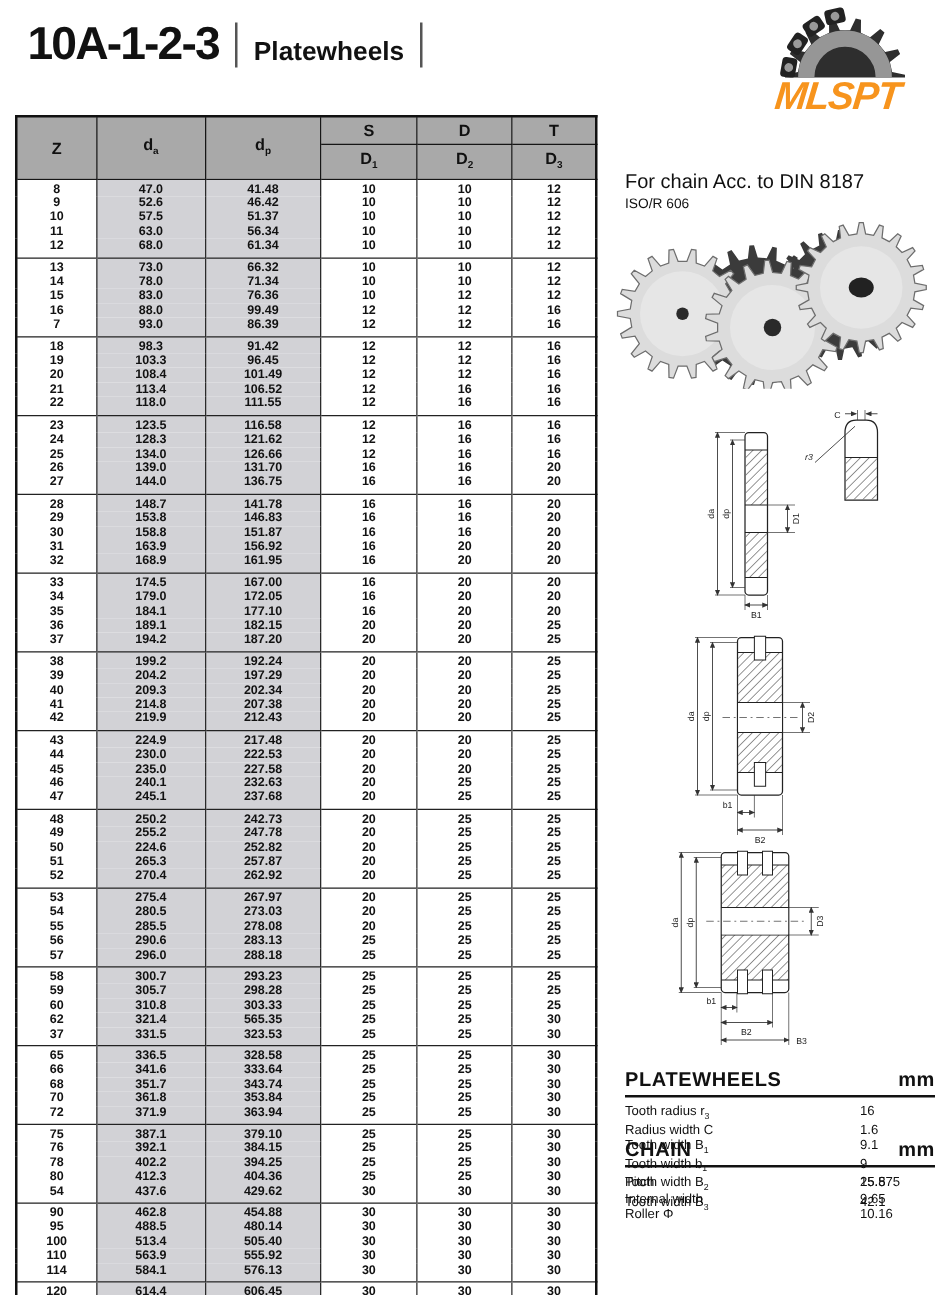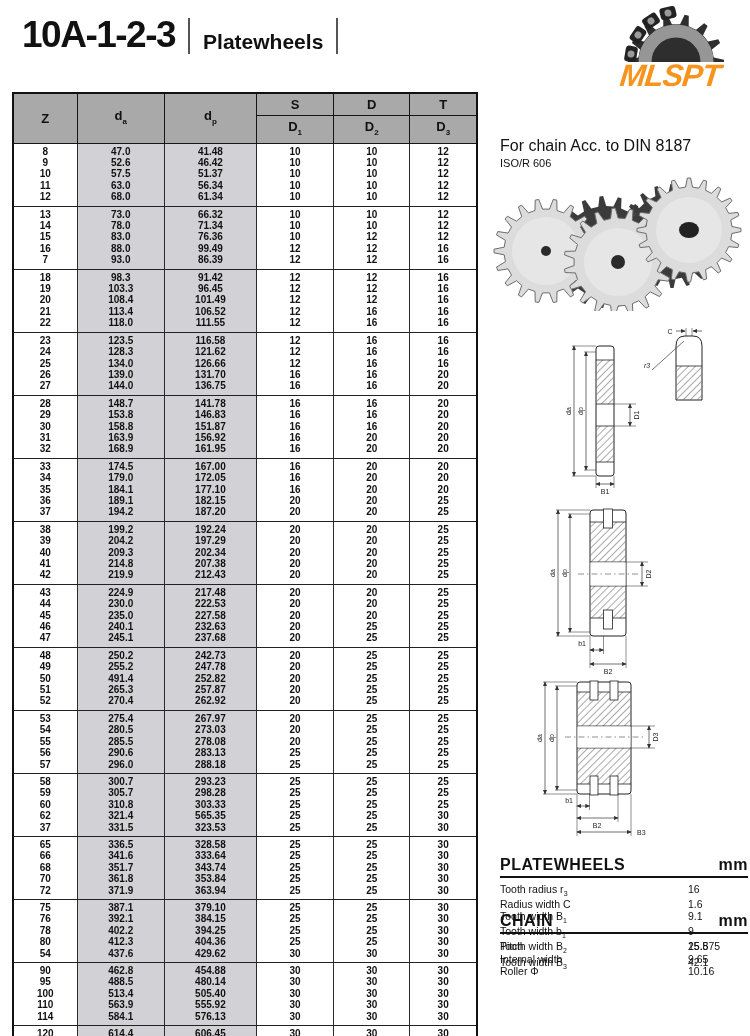--- a/index.html
+++ b/index.html
@@ -463,21 +463,21 @@
       <tr>
         <td>49</td>
         <td class="shade">255.2</td>
         <td class="shade">247.78</td>
         <td>20</td>
         <td>25</td>
         <td>25</td>
       </tr>
       <tr>
         <td>50</td>
-        <td class="shade">491.4</td>
+        <td class="shade">224.6</td>
         <td class="shade">252.82</td>
         <td>20</td>
         <td>25</td>
         <td>25</td>
       </tr>
       <tr>
         <td>51</td>
         <td class="shade">265.3</td>
         <td class="shade">257.87</td>
         <td>20</td>

